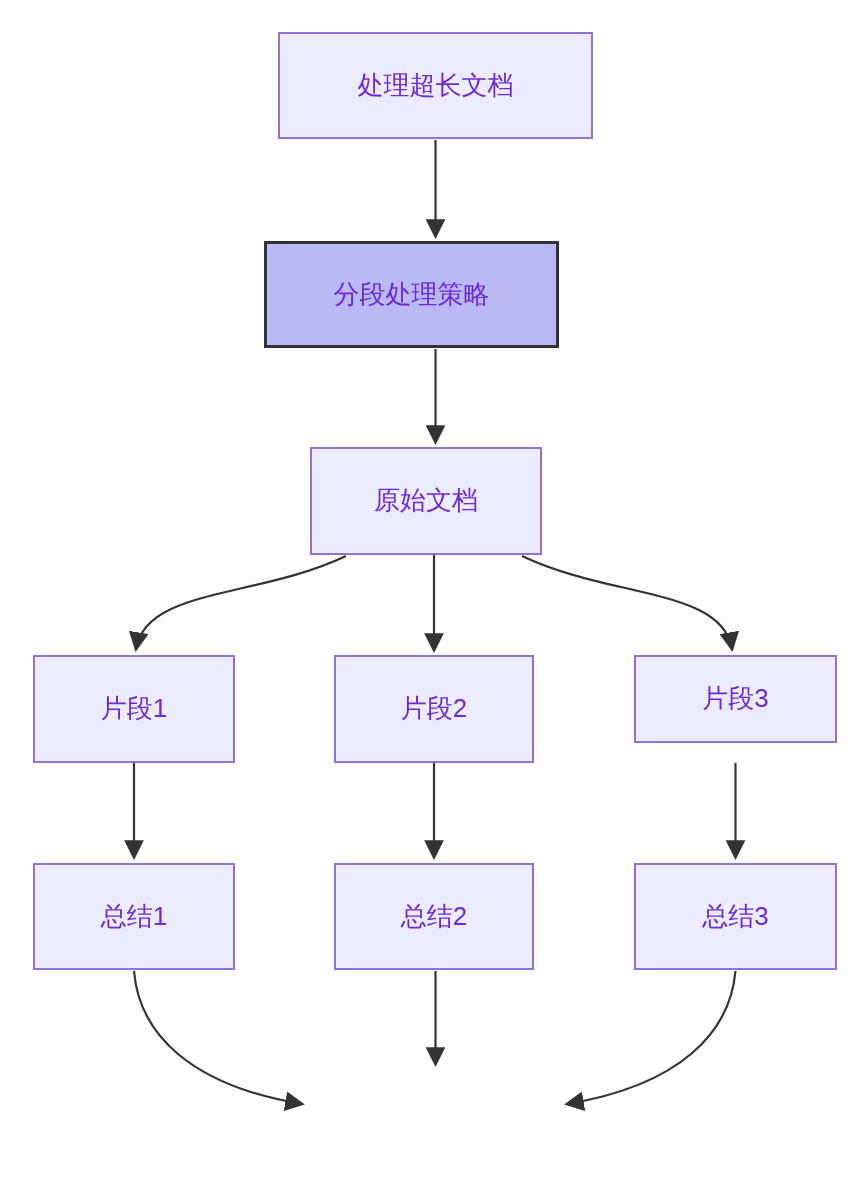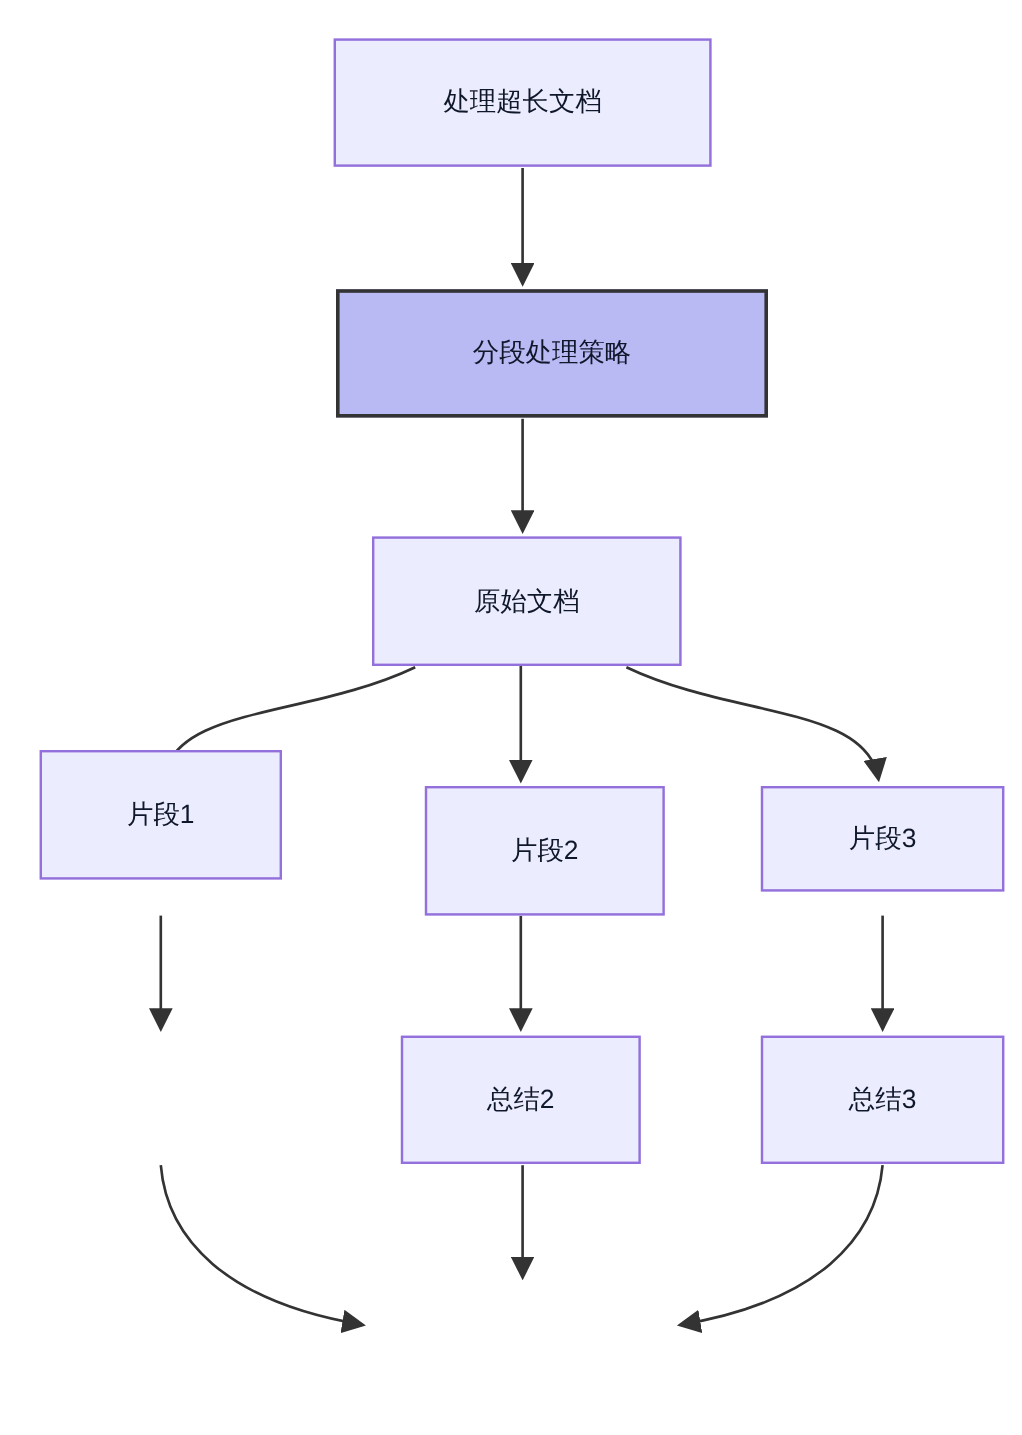--- a/index.html
+++ b/index.html
@@ -18,22 +18,22 @@
     pointer-events: none;
   }
   .node {
     position: absolute;
     box-sizing: border-box;
     display: flex;
     align-items: center;
     justify-content: center;
     background: #ECECFF;
     border: 2px solid #9370DB;
-    color: #0f172a;
-    font-size: 22px;
+    color: #6d28d9;
+    font-size: 26px;
     line-height: 1.2;
     white-space: nowrap;
     text-align: center;
   }
   .node--accent {
     background: #B9B9F4;
     border: 3.5px solid #333333;
   }
   .node--success {
     background: #90EE90;
@@ -66,40 +66,43 @@
     <path class="edge" d="M 735.5 763 L 735.5 857" marker-end="url(#arrowhead)"></path>
     <path class="edge" d="M 134 971 C 139 1032 188 1085 302 1104" marker-end="url(#arrowhead)"></path>
     <path class="edge" d="M 435.5 971 L 435.5 1064" marker-end="url(#arrowhead)"></path>
     <path class="edge" d="M 735.5 971 C 730 1032 681 1085 567 1104" marker-end="url(#arrowhead)"></path>
   </svg>
 
   <div class="node" style="left:278px; top:32px; width:315px; height:107px;">
     <span>处理超长文档</span>
   </div>
 
-  <div class="node node--accent" style="left:280px; top:241px; width:360px; height:107px;">
+  <div class="node node--accent" style="left:264px; top:241px; width:295px; height:107px;">
     <span>分段处理策略</span>
   </div>
 
-  <div class="node" style="left:310px; top:447px; width:258px; height:108px;">
+  <div class="node" style="left:310px; top:447px; width:232px; height:108px;">
     <span>原始文档</span>
   </div>
 
-  <div class="node" style="left:33px; top:625px; width:202px; height:108px;">
+  <div class="node" style="left:33px; top:655px; width:202px; height:108px;">
     <span>片段1</span>
   </div>
 
-  <div class="node" style="left:334px; top:655px; width:200px; height:108px;margin-left:20px;">
+  <div class="node" style="left:334px; top:655px; width:200px; height:108px;">
     <span>片段2</span>
   </div>
 
   <div class="node" style="left:634px; top:655px; width:203px; height:88px;">
     <span>片段3</span>
   </div>
 
+  <div class="node" style="left:33px; top:863px; width:202px; height:107px;">
+    <span>总结1</span>
+  </div>
 
   <div class="node" style="left:334px; top:863px; width:200px; height:107px;text-align:right;">
     <span>总结2</span>
   </div>
 
   <div class="node" style="left:634px; top:863px; width:203px; height:107px;">
     <span>总结3</span>
   </div>
 
 

